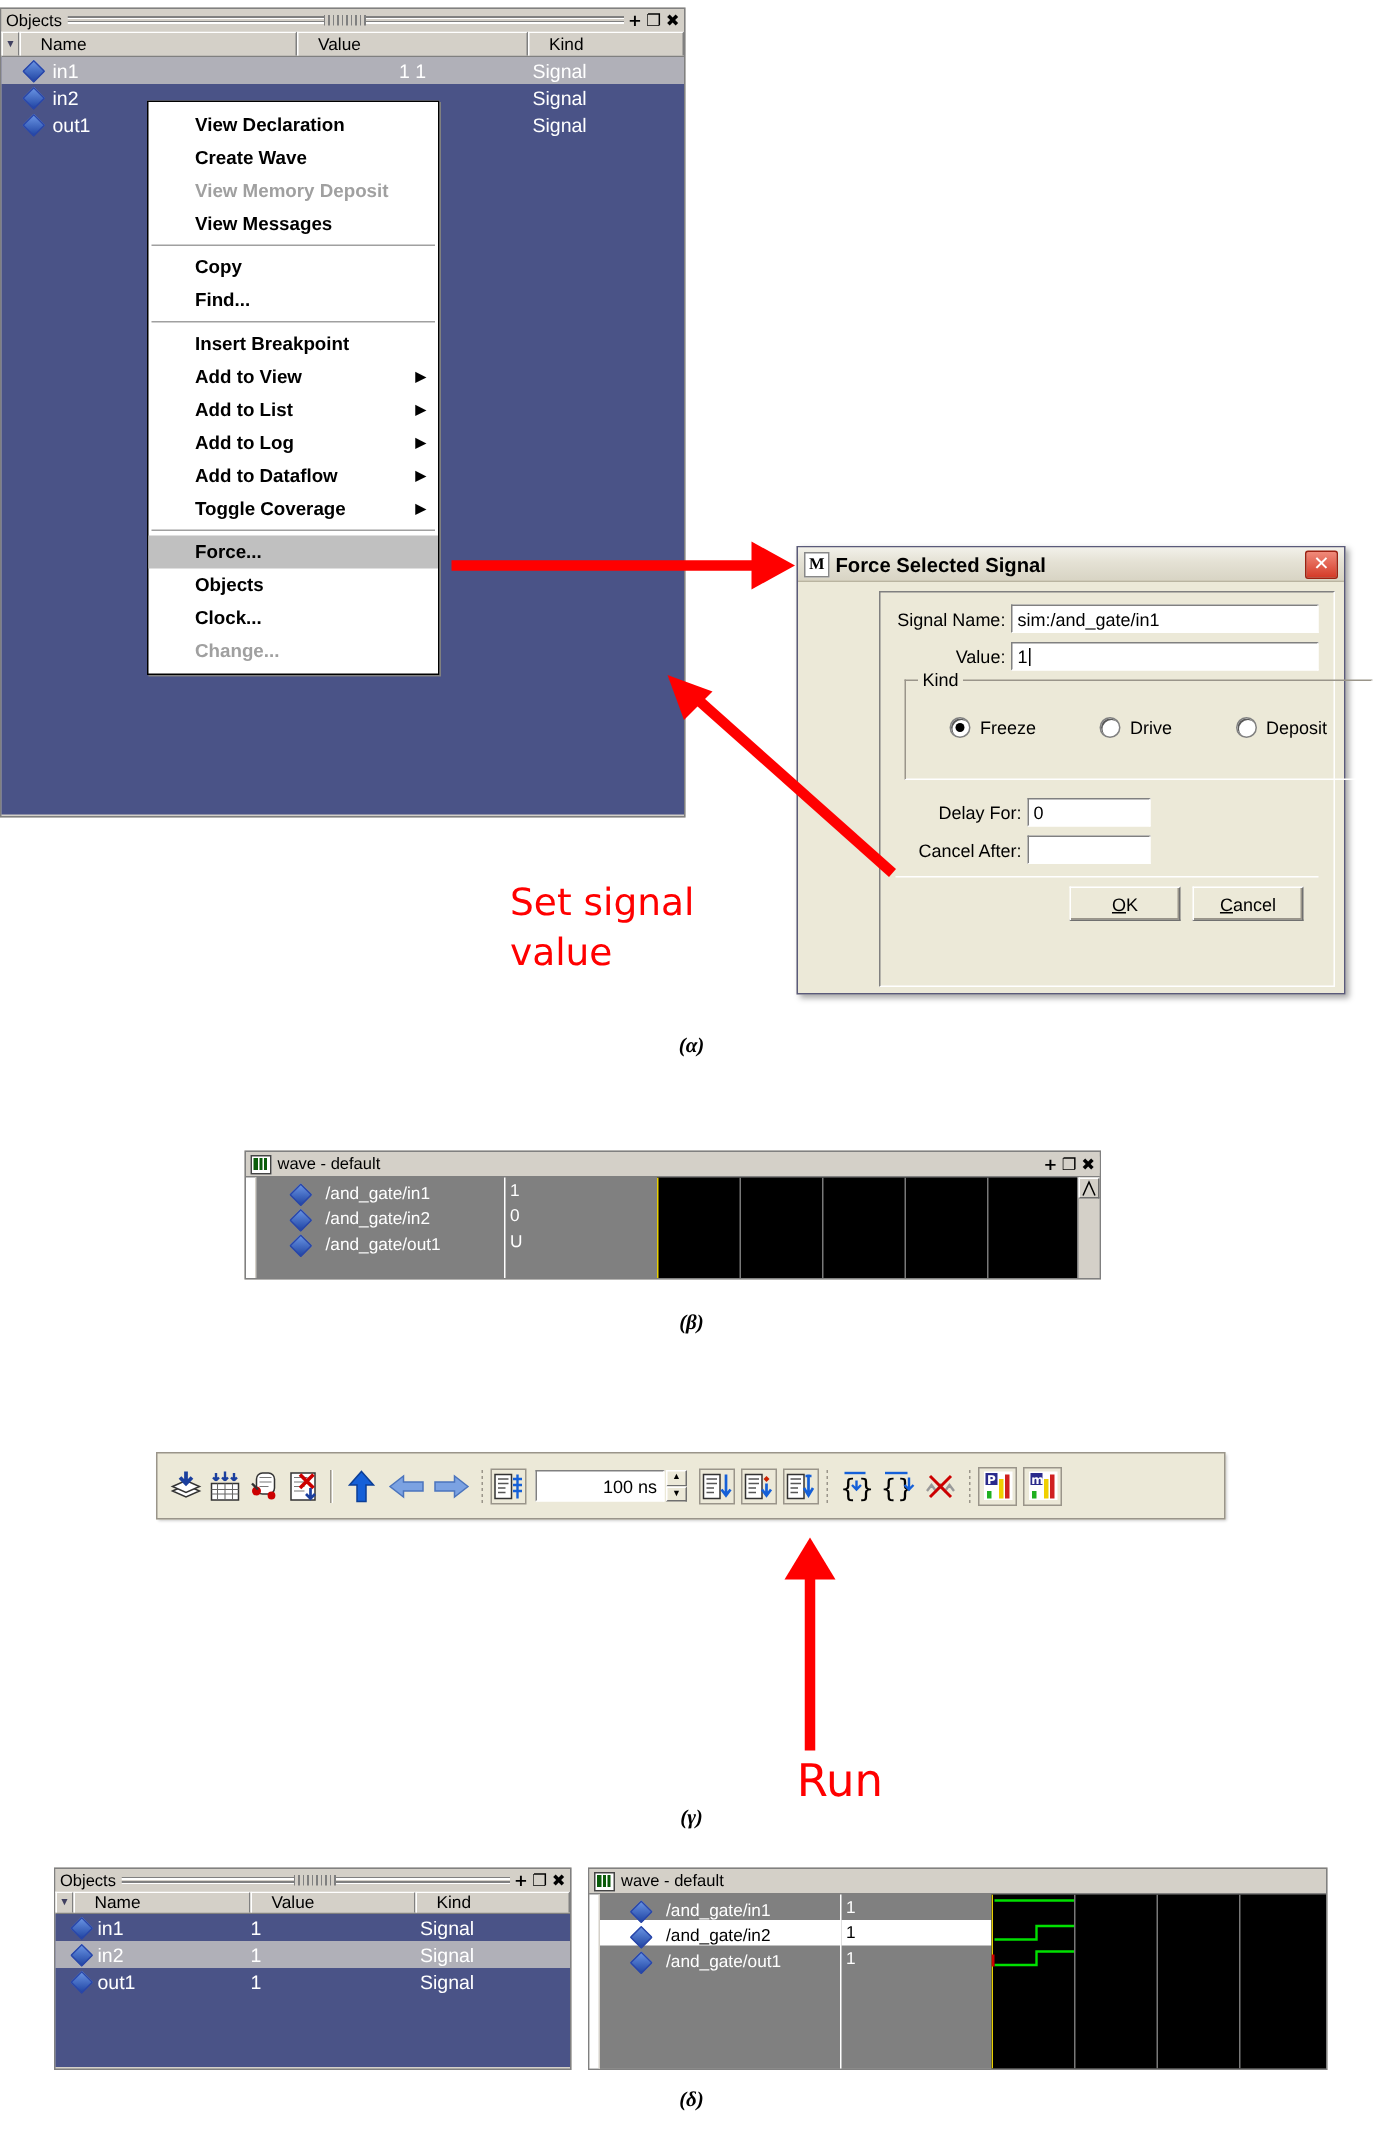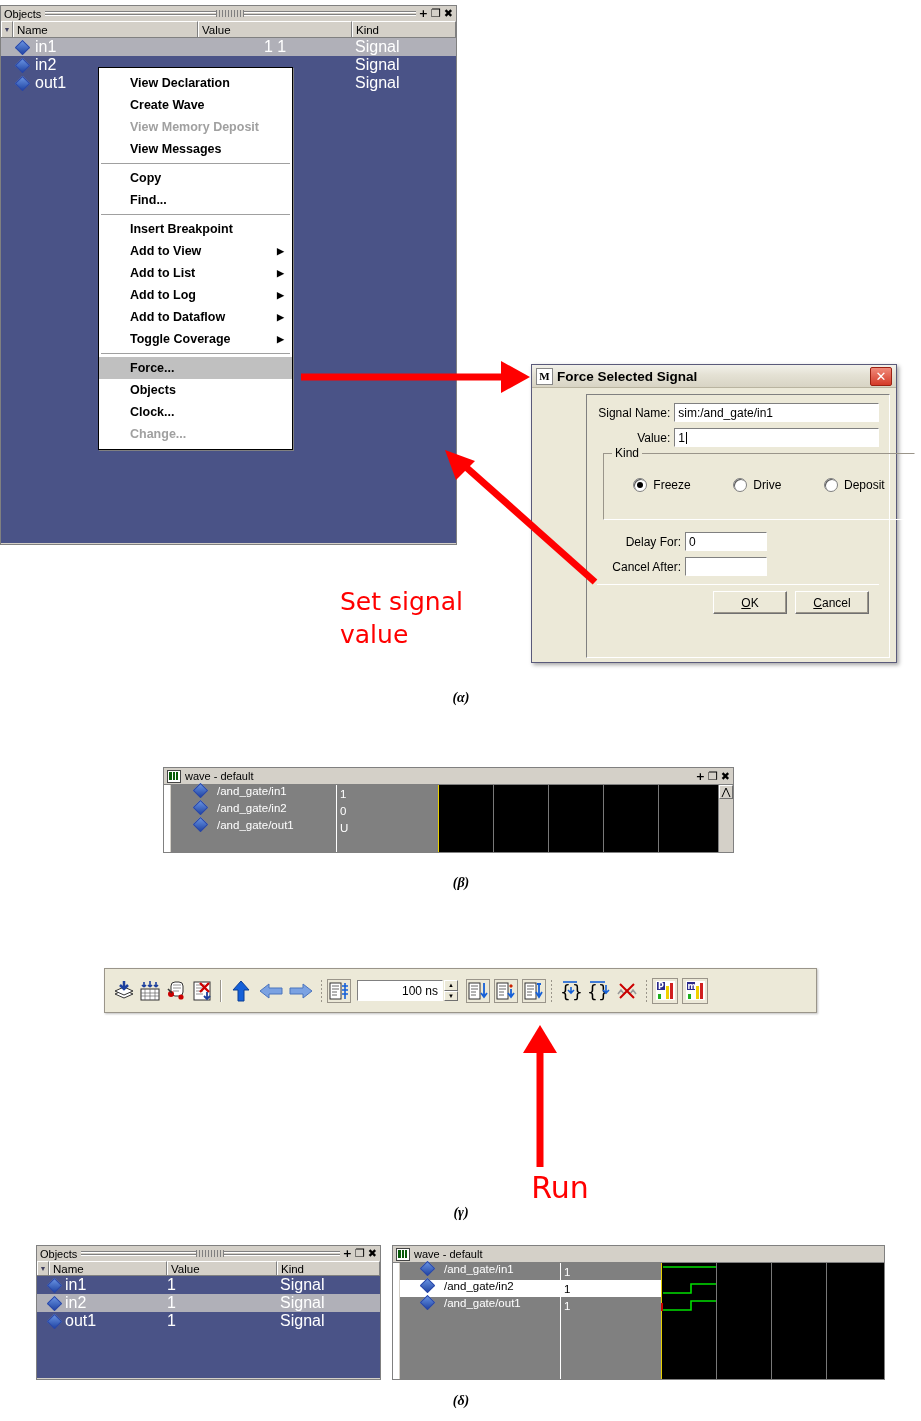--- a/index.html
+++ b/index.html
@@ -21,27 +21,27 @@
       #ffffff 5px,#ffffff 6px,
       #d4d0c8 6px,#d4d0c8 7px);}
   .gripdot{position:absolute;left:50%;top:0;transform:translateX(-50%);width:28px;height:7px;background:#d4d0c8;
     background-image:repeating-linear-gradient(90deg,#808080 0 1px,#d4d0c8 1px 3px);}
   .titlebtns{display:flex;align-items:center;gap:3px;padding:0 3px;z-index:2;background:#d4d0c8;}
   .tbtn{font-size:11px;line-height:11px;color:#000;font-weight:bold;font-family:"DejaVu Sans",sans-serif;}
 
   
   .colhdr{display:flex;height:17px;background:#d4d0c8;box-sizing:border-box;border-bottom:1px solid #808080;}
   .colhdr > div{box-sizing:border-box;border-right:1px solid #808080;border-top:1px solid #fff;border-left:1px solid #fff;
-     font-size:11.5px;color:#000;display:flex;align-items:center;padding-left:3px;background:#d4d0c8;}
+     font-size:11.5px;color:#000;display:flex;align-items:center;padding-left:13px;background:#d4d0c8;}
   .sortcell{width:12px !important;padding-left:0 !important;justify-content:center;}
   .sortglyph{font-size:7px;color:#404060;}
 
   
   .objrows{background:#4a5387;}
-  .orow{display:flex;height:18px;align-items:center;font-size:16px;color:#ffffff;box-sizing:border-box;}
+  .orow{display:flex;height:18px;align-items:center;font-size:13px;color:#ffffff;box-sizing:border-box;}
   .orow.sel{background:#b0b0b8;color:#ffffff;}
   .diamond{width:11px;height:11px;background:linear-gradient(135deg,#6f9ae8,#1b3f9e);
     transform:rotate(45deg);border-radius:1px;margin:0 5px 0 16px;box-shadow:inset 0 0 0 1px #2a46a8;}
   .diamond-wrap{width:34px;display:flex;align-items:center;}
 
   
   .ctxmenu{background:#ffffff;border:1px solid #000;box-shadow:1px 1px 0 #808080;}
   .mitem{height:22px;display:flex;align-items:center;font-size:12.5px;color:#000;padding-left:31px;position:relative;font-weight:bold;}
   .mitem.disabled{color:#a0a0a0;}
   .mitem.hl{background:#c0c0c0;}
@@ -80,21 +80,21 @@
   .btn u{text-decoration:underline;}
 
   
   .wavepanel{background:#d4d0c8;border:1px solid #808080;box-sizing:border-box;}
   .wavetitle{height:16px;display:flex;align-items:center;padding-left:3px;background:#d4d0c8;}
   .wicon{width:12px;height:11px;margin-right:4px;background:#fff;border:1px solid #444;position:relative;overflow:hidden;}
   .wicon i{position:absolute;display:block;}
   .wtitletext{font-size:11px;color:#000;flex:1;}
   .wavebody{display:flex;background:#808080;box-sizing:border-box;}
   .wnames{background:#808080;}
-  .wrow{height:17px;display:flex;align-items:flex-start;font-size:11.5px;color:#fff;box-sizing:border-box;}
+  .wrow{height:17px;display:flex;align-items:flex-end;font-size:11.5px;color:#fff;box-sizing:border-box;}
   .wrow.hl{background:#ffffff;color:#000;}
   .wvals{background:#808080;border-left:1px solid #ffffff;}
   .wvalrow{height:17px;display:flex;align-items:center;font-size:11.5px;color:#fff;padding-left:3px;box-sizing:border-box;}
   .wvalrow.hl{background:#fff;color:#000;}
   .wcanvas{background:#000;position:relative;overflow:hidden;}
   .gridline{position:absolute;top:0;bottom:0;width:1px;background:#787878;}
   .cursorline{position:absolute;top:0;bottom:0;width:1px;background:#e8d000;}
   .wscroll{width:14px;background:#d4d0c8;border-left:1px solid #808080;position:relative;}
   .wthumbtop{position:absolute;top:0;left:0;right:0;height:14px;border:1px solid #fff;border-right-color:#707070;border-bottom-color:#707070;box-sizing:border-box;background:#d4d0c8;}
 

